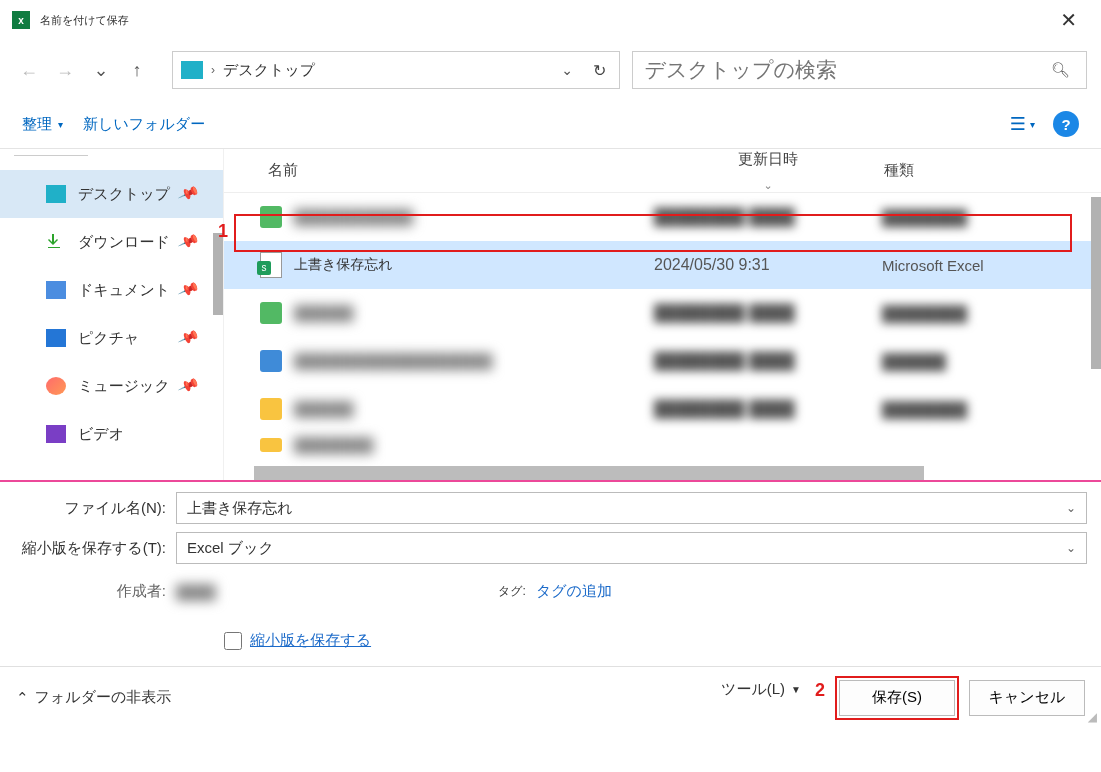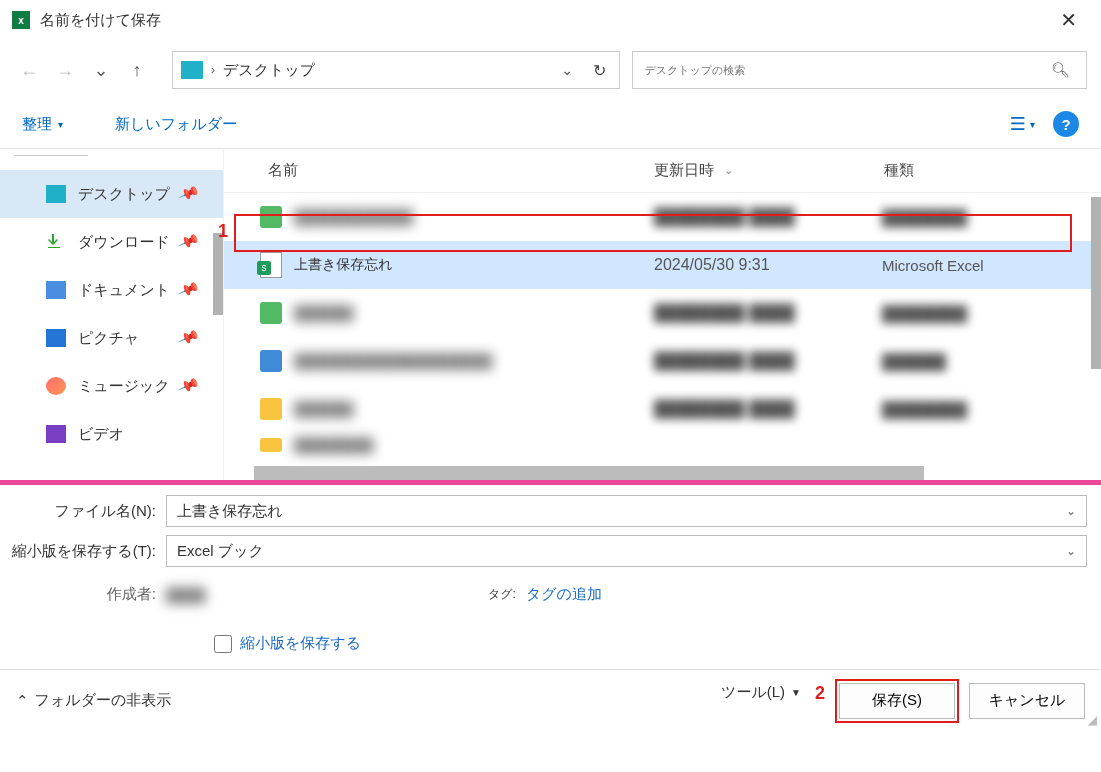--- a/index.html
+++ b/index.html
@@ -1,36 +1,36 @@
 <!DOCTYPE html>
 <html><head>
 <meta charset="utf-8">
 <style>
 * { margin: 0; padding: 0; box-sizing: border-box; font-family: "Yu Gothic UI", "Meiryo", sans-serif; }
 body { background: #fff; width: 1101px; height: 772px; overflow: hidden; font-size: 14px; color: #333; }
 
 .titlebar { height: 40px; display: flex; align-items: center; padding: 0 12px; background: #fff; }
 .titlebar .app-icon { width: 18px; height: 18px; background: #107c41; display: inline-flex; align-items: center; justify-content: center; color: #fff; font-size: 10px; font-weight: bold; margin-right: 10px; }
-.titlebar .title { font-size: 15px; }
+.titlebar .title { font-size: 11px; }
 .titlebar .close { margin-left: auto; font-size: 20px; padding: 6px 12px; cursor: pointer; }
 
 .navbar { height: 60px; display: flex; align-items: center; padding: 0 14px; gap: 6px; }
 .nav-arrow { width: 30px; height: 30px; display: flex; align-items: center; justify-content: center; font-size: 18px; color: #555; cursor: pointer; }
 .nav-arrow.disabled { color: #bbb; }
 .path-box { flex: 1; max-width: 560px; height: 38px; border: 1px solid #ccc; display: flex; align-items: center; padding: 0 8px; gap: 8px; margin-left: 14px; }
 .path-box .folder-icon { width: 22px; height: 18px; background: #20b0c8; }
 .path-box .crumb { font-size: 15px; }
 .path-box .chevron { color: #666; font-size: 12px; }
 .path-box .dropdown { margin-left: auto; font-size: 14px; color: #555; padding: 4px; }
 .path-box .refresh { font-size: 16px; padding: 4px 8px; color: #444; margin-right: -4px; }
 .search-box { flex: 1; height: 38px; border: 1px solid #ccc; display: flex; align-items: center; padding: 0 12px; margin-left: 6px; }
-.search-box input { border: none; outline: none; flex: 1; font-size: 11px; color: #6d28d9; background: transparent; }
+.search-box input { border: none; outline: none; flex: 1; font-size: 21px; color: #6d28d9; background: transparent; }
 .search-box .search-icon { font-size: 15px; color: #555; padding: 4px; }
 
-.toolbar { height: 48px; display: flex; align-items: center; padding: 0 22px; gap: 52px; }
+.toolbar { height: 48px; display: flex; align-items: center; padding: 0 22px; gap: 20px; }
 .toolbar .tb-btn { display: flex; align-items: center; gap: 6px; color: #0067c0; font-size: 15px; cursor: pointer; }
 .toolbar .tb-btn .caret { font-size: 10px; }
 .toolbar .right { margin-left: auto; display: flex; align-items: center; gap: 18px; }
 .toolbar .view-icon { display: flex; align-items: center; gap: 4px; font-size: 18px; color: #0067c0; }
 .toolbar .help-icon { width: 26px; height: 26px; border-radius: 50%; background: #1b87e6; color: #fff; display: flex; align-items: center; justify-content: center; font-size: 15px; font-weight: bold; }
 
 .content { display: flex; height: 332px; border-top: 1px solid #e4e4e4; }
 .sidebar { width: 224px; display: flex; flex-direction: column; border-right: 1px solid #f0f0f0; position: relative; }
 .sidebar .divider-top { height: 1px; background: #ccc; margin: 6px 14px 14px 14px; width: 74px; }
 .sidebar-item { height: 48px; display: flex; align-items: center; padding-left: 46px; gap: 12px; font-size: 15px; position: relative; cursor: pointer; }
@@ -41,53 +41,53 @@
 .i-download { width: 16px; height: 16px; color: #2ba42b; }
 .i-doc { background: #4b8de0; }
 .i-pic { background: #2476d6; }
 .i-music { width: 20px; height: 20px; border-radius: 50%; background: linear-gradient(135deg,#ff6b6b,#ff9955); }
 .i-video { background: #7a3ec5; }
 .sidebar-scroll-thumb { position: absolute; right: 0; top: 84px; width: 10px; height: 82px; background: #b2b2b2; }
 
 .filelist { flex: 1; position: relative; }
 .fl-header { height: 44px; display: flex; align-items: center; font-size: 15px; color: #444; border-bottom: 1px solid #eee; }
 .fl-header .col-name { width: 430px; padding-left: 44px; }
-.fl-header .col-date { width: 228px; display: flex; align-items: center; gap: 10px; }
+.fl-header .col-date { width: 228px; display: flex; align-items: center; gap: 10px; flex-direction: column; }
 .fl-header .col-type { flex: 1; padding-left: 2px; }
 .fl-row { height: 48px; display: flex; align-items: center; }
 .fl-row .cell-name { width: 430px; padding-left: 36px; display: flex; align-items: center; gap: 12px; }
 .fl-row .cell-date { width: 228px; font-size: 16px; color: #555; }
 .fl-row .cell-type { flex: 1; font-size: 15px; color: #555; }
 .fl-row.selected { background: #d0e7ff; }
 .file-ic { width: 22px; height: 22px; display: inline-block; }
 .fic-green { background: #52b964; border-radius: 3px; }
 .fic-sheet { position: relative; width: 22px; height: 26px; background: #fff; border: 1px solid #999; }
 .fic-sheet:after { content: 's'; position: absolute; left: -4px; bottom: 2px; width: 14px; height: 14px; background: #1f9c5b; color: #fff; font-size: 10px; text-align: center; line-height: 14px; border-radius: 2px; }
 .fic-blue { background: #3f8bd8; border-radius: 3px; }
 .fic-yellow { background: #f9c440; border-radius: 3px; }
 .blurred { filter: blur(6px); color: #888; }
 .blurred-date { filter: blur(5px); color: #888; }
 .marker-1 { position: absolute; left: 10px; top: 65px; width: 838px; height: 38px; border: 2px solid #e11c1c; pointer-events: none; }
 .marker-num { position: absolute; color: #e11c1c; font-weight: bold; font-size: 18px; }
 .hscroll { position: absolute; bottom: 0; left: 30px; height: 14px; width: 670px; background: #bcbcbc; }
 .vscroll-thumb { position: absolute; right: 0; top: 48px; width: 10px; height: 172px; background: #b2b2b2; }
 
-.form-area { padding: 10px 14px 6px 4px; border-top: 5px solid #ec4899; }
+.form-area { padding: 10px 14px 6px 14px; border-top: 2px solid #ec4899; }
 .form-row { display: flex; align-items: center; margin-bottom: 8px; }
 .form-row label { width: 162px; text-align: right; padding-right: 10px; font-size: 15px; }
 .form-row .field { flex: 1; height: 32px; border: 1px solid #bbb; display: flex; align-items: center; padding: 0 10px; font-size: 15px; position: relative; }
 .form-row .field .dd { position: absolute; right: 10px; color: #666; font-size: 12px; }
 .meta-row { display: flex; align-items: center; margin-top: 18px; }
 .meta-row .author-lbl { width: 162px; text-align: right; padding-right: 10px; font-size: 15px; color: #666; }
 .meta-row .author-val { width: 140px; }
 .meta-row .tag-lbl { margin-left: 182px; padding-right: 10px; font-size: 12px; }
 .meta-row .tag-link { color: #1b6ac9; font-size: 15px; cursor: pointer; }
 .thumb-row { margin: 30px 0 10px 210px; display: flex; align-items: center; gap: 8px; }
 .thumb-row input[type=checkbox] { width: 18px; height: 18px; }
-.thumb-row label { color: #1b6ac9; font-size: 15px; }
+.thumb-row label { color: #1b6ac9; font-size: 15px; text-decoration: underline; }
 
 .footer { height: 62px; display: flex; align-items: center; padding: 0 16px; border-top: 1px solid #e0e0e0; }
 .footer .hide-folders { display: flex; align-items: center; gap: 6px; font-size: 15px; cursor: pointer; }
 .footer .right { margin-left: auto; display: flex; align-items: flex-start; gap: 14px; }
 .footer .tools { display: flex; align-items: center; gap: 6px; font-size: 15px; cursor: pointer; }
 .footer .save-wrap { position: relative; }
 .footer .btn { height: 36px; min-width: 116px; border: 1px solid #bbb; background: #fdfdfd; display: inline-flex; align-items: center; justify-content: center; font-size: 15px; cursor: pointer; }
 .footer .save-ring { position: absolute; inset: -4px; border: 2px solid #e11c1c; pointer-events: none; }
 .footer .resize-grip { position: absolute; right: 4px; bottom: 4px; color: #bbb; font-size: 12px; }
 </style>

